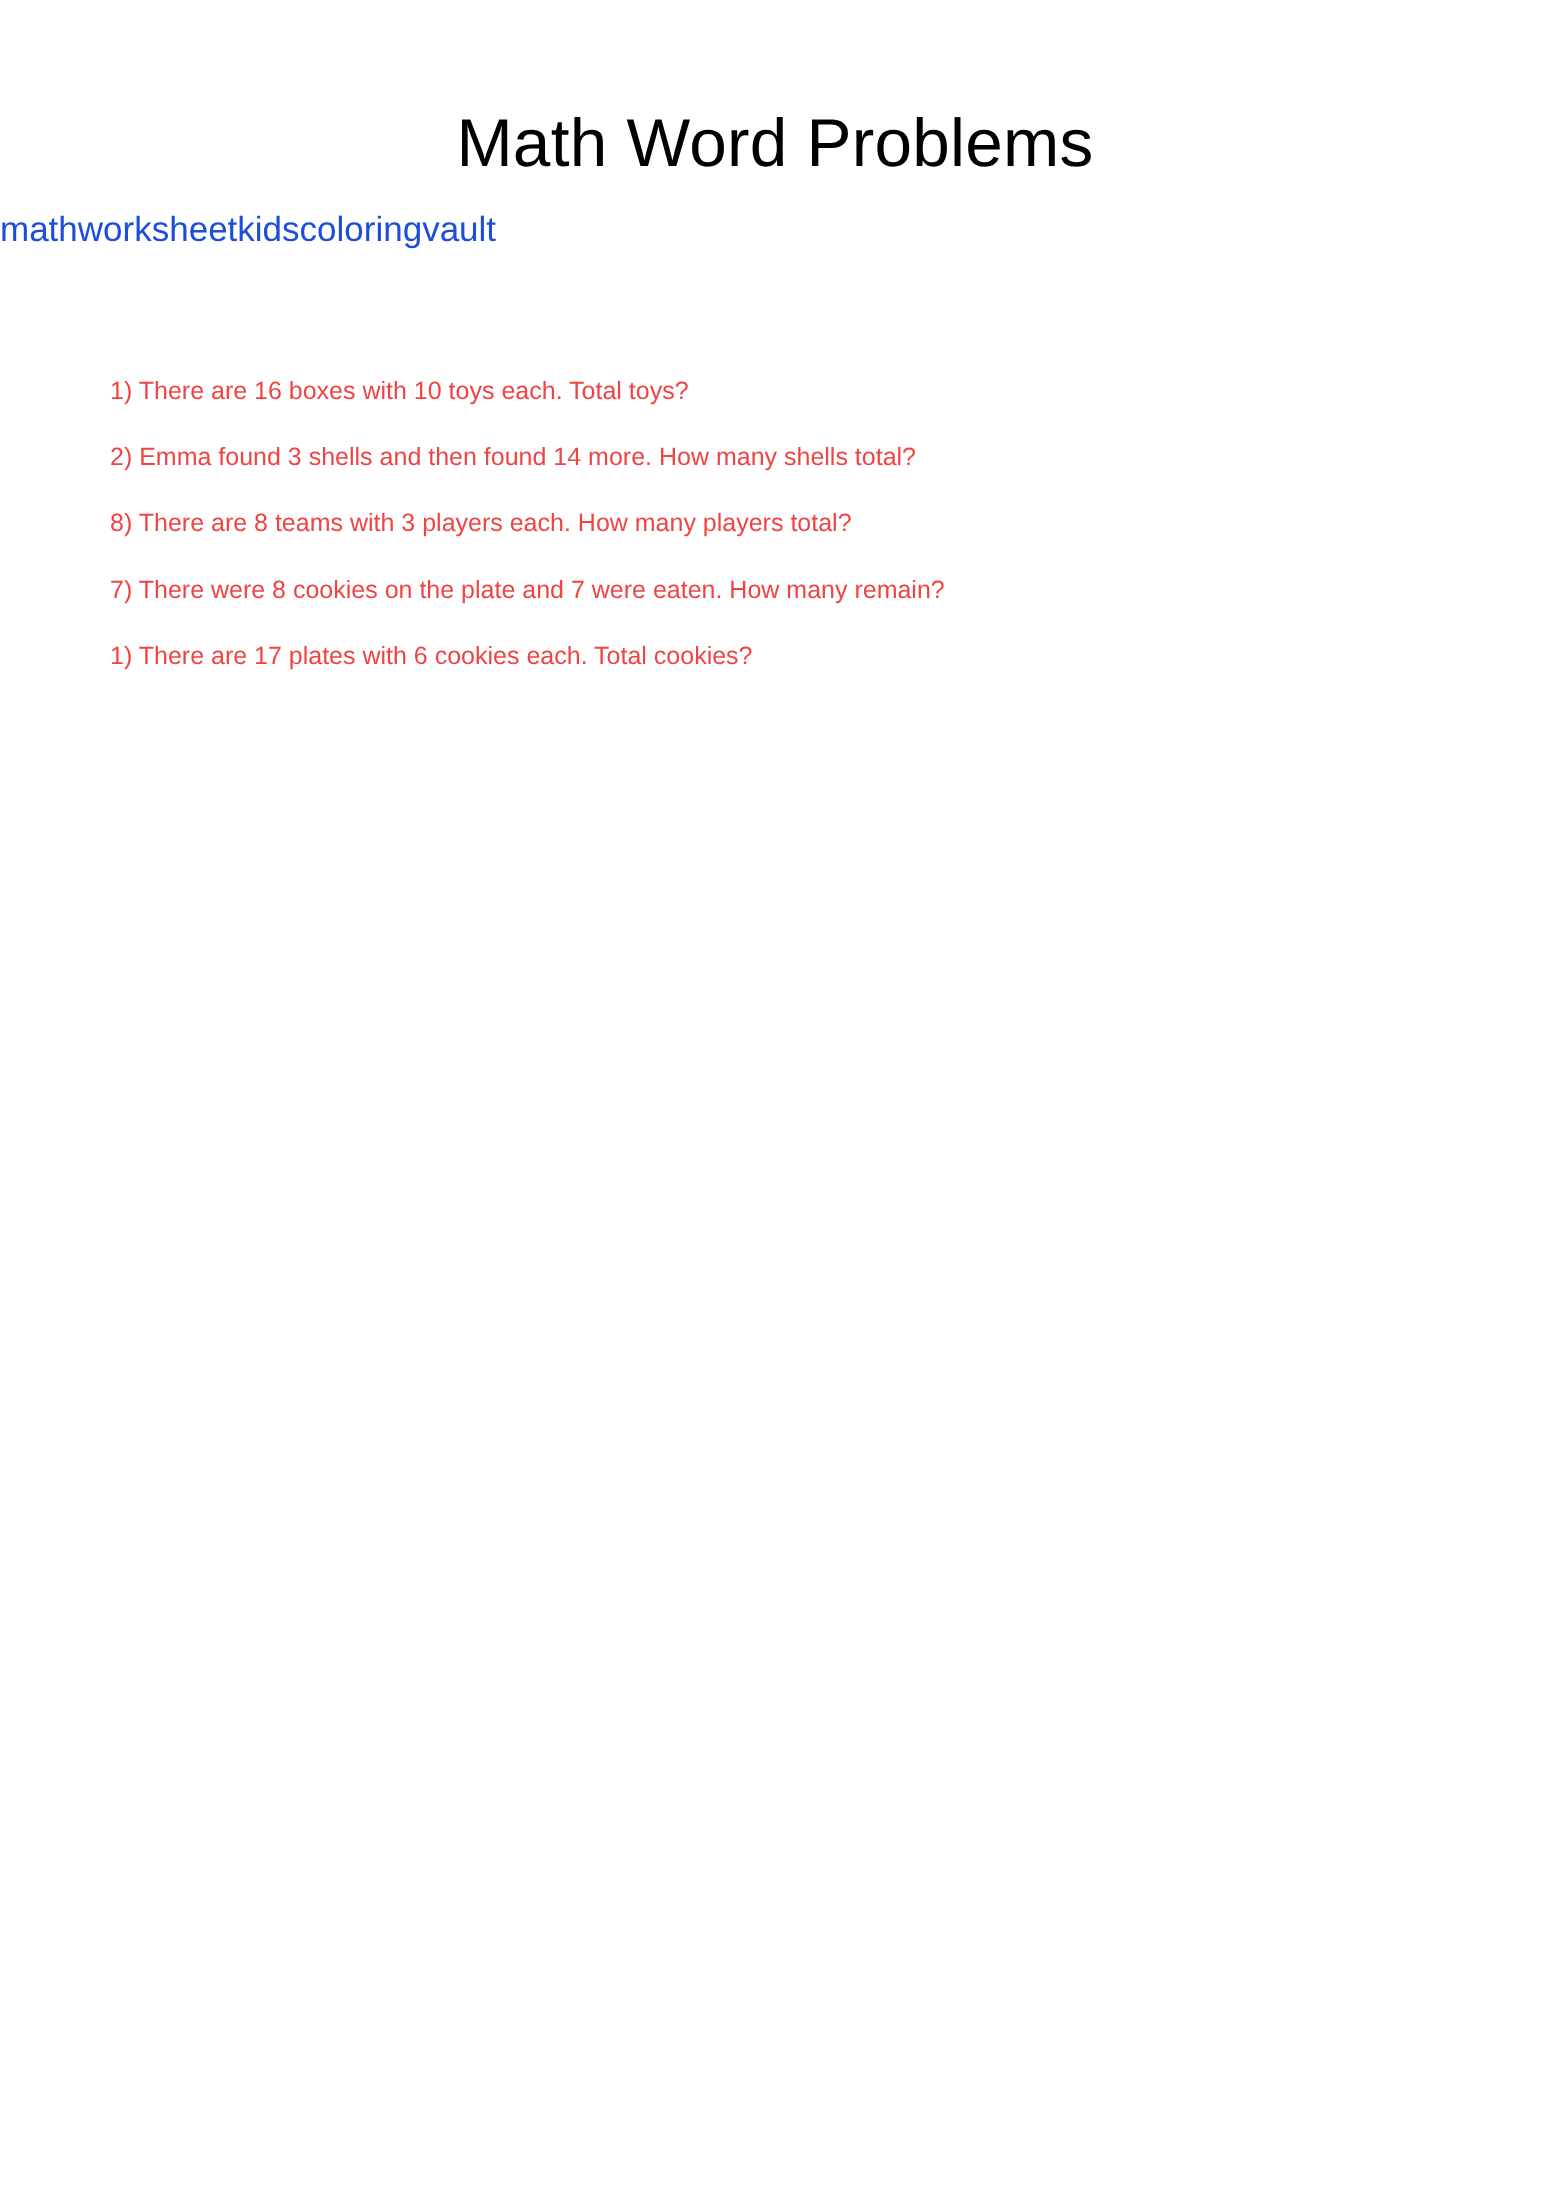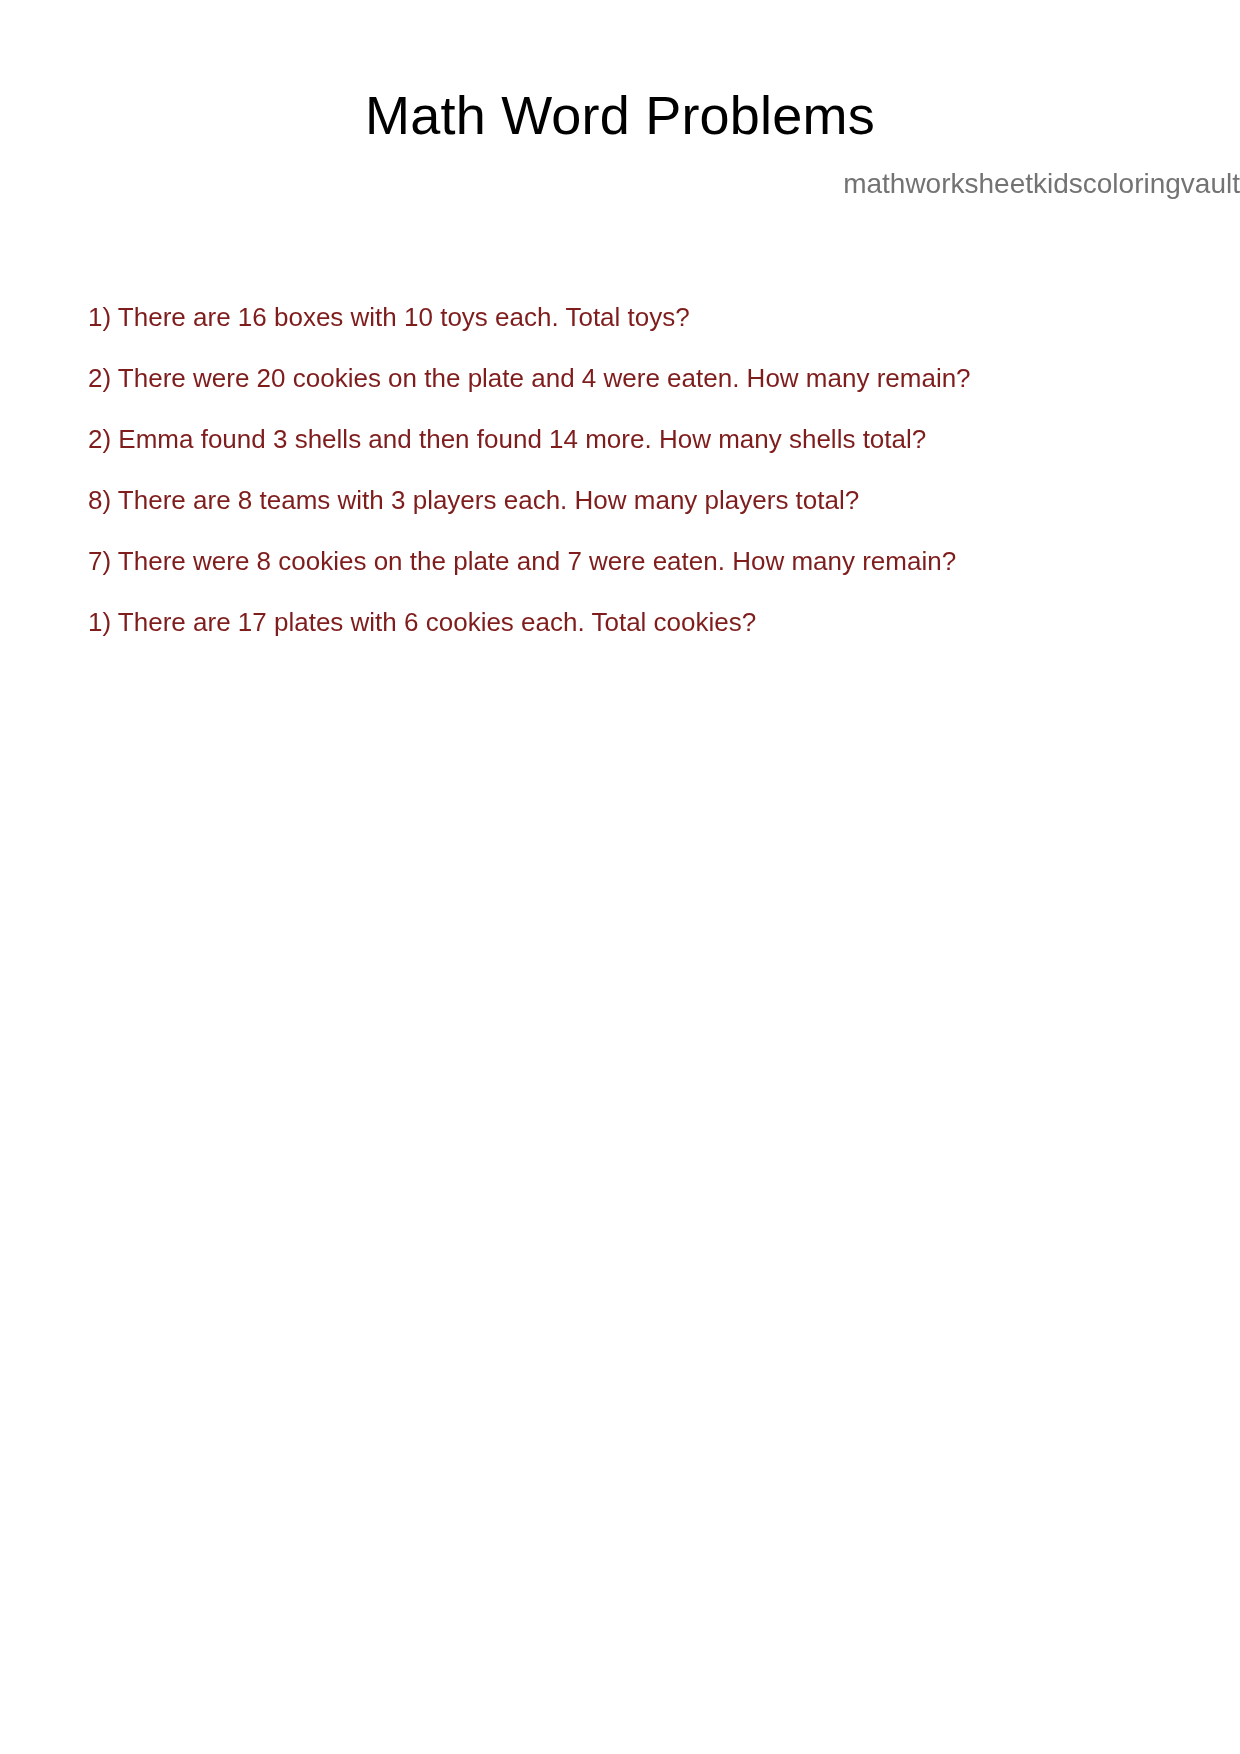--- a/index.html
+++ b/index.html
@@ -25,52 +25,51 @@
   .doc-title {
     text-align: center;
     font-size: 54px;
     font-weight: normal;
     color: #000000;
     margin: 0;
     padding-top: 84px;
     letter-spacing: 0.2px;
   }
   .doc-subtitle {
-    text-align: right;
+    text-align: left;
     font-size: 28px;
-    color: #737373;
+    color: #1d4ed8;
     margin: 0;
     padding-top: 22px;
     font-weight: normal;
   }
   .problems {
     margin: 0;
     padding: 0;
     list-style: none;
     position: absolute;
     top: 300px;
     left: 88px;
     right: 88px;
   }
   .problem {
-    font-size: 26px;
+    font-size: 20px;
     line-height: 1.35;
-    color: #7f1d1d;
+    color: #ef4444;
     margin-bottom: 26px;
     max-width: 940px;
   }
 </style>
 </head>
 <body>
 
 <div class="page">
   <h1 class="doc-title">Math Word Problems</h1>
   <div class="doc-subtitle">mathworksheetkidscoloringvault</div>
 
   <ol class="problems">
     <li class="problem">1) There are 16 boxes with 10 toys each. Total toys?</li>
-    <li class="problem">2) There were 20 cookies on the plate and 4 were eaten. How many remain?</li>
     <li class="problem">2) Emma found 3 shells and then found 14 more. How many shells total?</li>
     <li class="problem">8) There are 8 teams with 3 players each. How many players total?</li>
     <li class="problem">7) There were 8 cookies on the plate and 7 were eaten. How many remain?</li>
     <li class="problem">1) There are 17 plates with 6 cookies each. Total cookies?</li>
   </ol>
 </div>
 
 </body></html>

